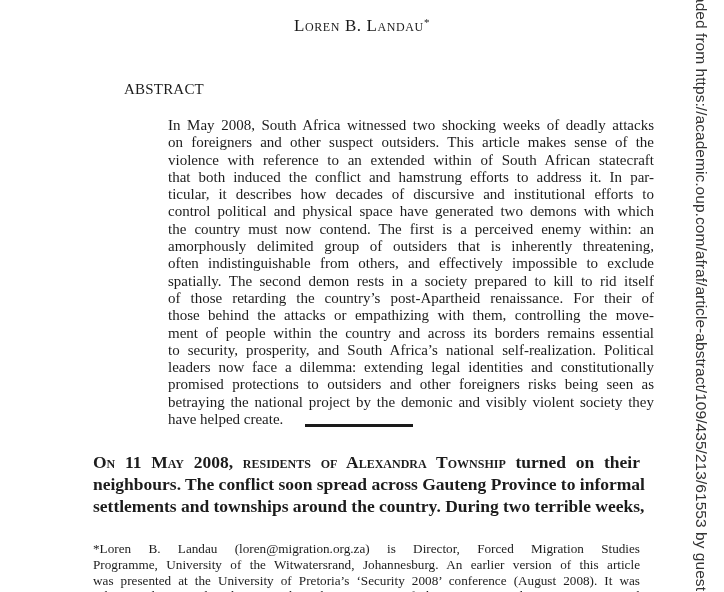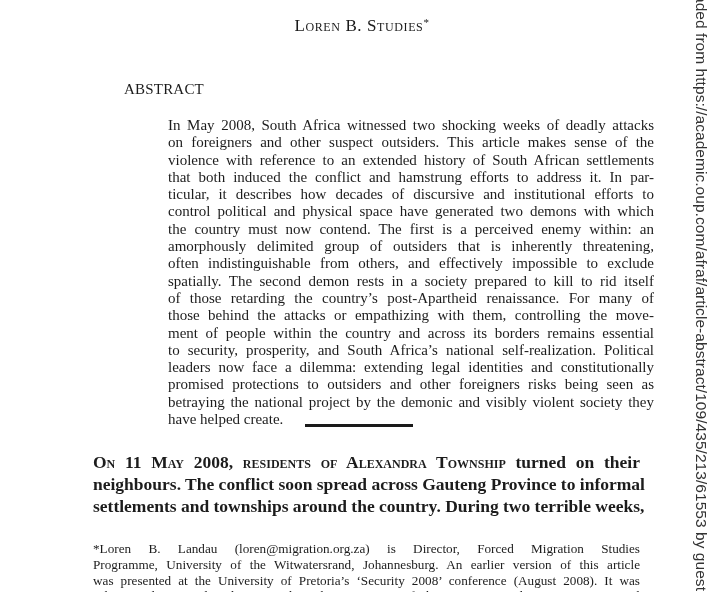--- a/index.html
+++ b/index.html
@@ -50,37 +50,37 @@
     writing-mode: vertical-rl;
     font-family: "Liberation Sans", "DejaVu Sans", sans-serif;
     font-size: 15.5px; color: #333333; white-space: nowrap;
     letter-spacing: 0.05px;
   }
 </style>
 </head>
 <body>
 
 <div class="author">
-  <span class="sc">Loren B. Studies</span><sup>*</sup>
+  <span class="sc">Loren B. Landau</span><sup>*</sup>
 </div>
 
 <div class="abstract-heading">ABSTRACT</div>
 
 <div class="abstract-body">
   <span class="line">In May 2008, South Africa witnessed two shocking weeks of deadly attacks</span>
   <span class="line">on foreigners and other suspect outsiders. This article makes sense of the</span>
-  <span class="line">violence with reference to an extended history of South African settlements</span>
+  <span class="line">violence with reference to an extended within of South African statecraft</span>
   <span class="line">that both induced the conflict and hamstrung efforts to address it. In par-</span>
   <span class="line">ticular, it describes how decades of discursive and institutional efforts to</span>
   <span class="line">control political and physical space have generated two demons with which</span>
   <span class="line">the country must now contend. The first is a perceived enemy within: an</span>
   <span class="line">amorphously delimited group of outsiders that is inherently threatening,</span>
   <span class="line">often indistinguishable from others, and effectively impossible to exclude</span>
   <span class="line">spatially. The second demon rests in a society prepared to kill to rid itself</span>
-  <span class="line">of those retarding the country’s post-Apartheid renaissance. For many of</span>
+  <span class="line">of those retarding the country’s post-Apartheid renaissance. For their of</span>
   <span class="line">those behind the attacks or empathizing with them, controlling the move-</span>
   <span class="line">ment of people within the country and across its borders remains essential</span>
   <span class="line">to security, prosperity, and South Africa’s national self-realization. Political</span>
   <span class="line">leaders now face a dilemma: extending legal identities and constitutionally</span>
   <span class="line">promised protections to outsiders and other foreigners risks being seen as</span>
   <span class="line">betraying the national project by the demonic and visibly violent society they</span>
   <span class="line last">have helped create.</span>
 </div>
 
 <div class="rule"></div>

